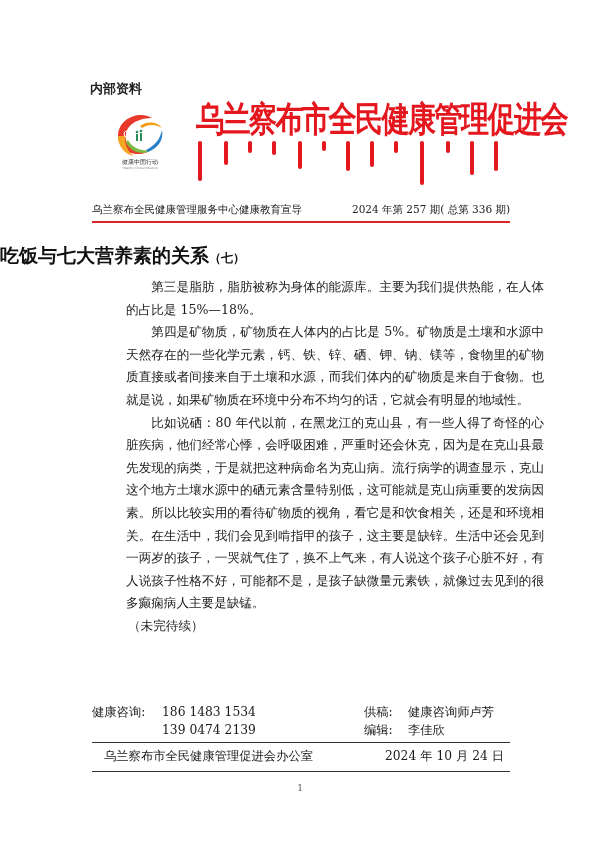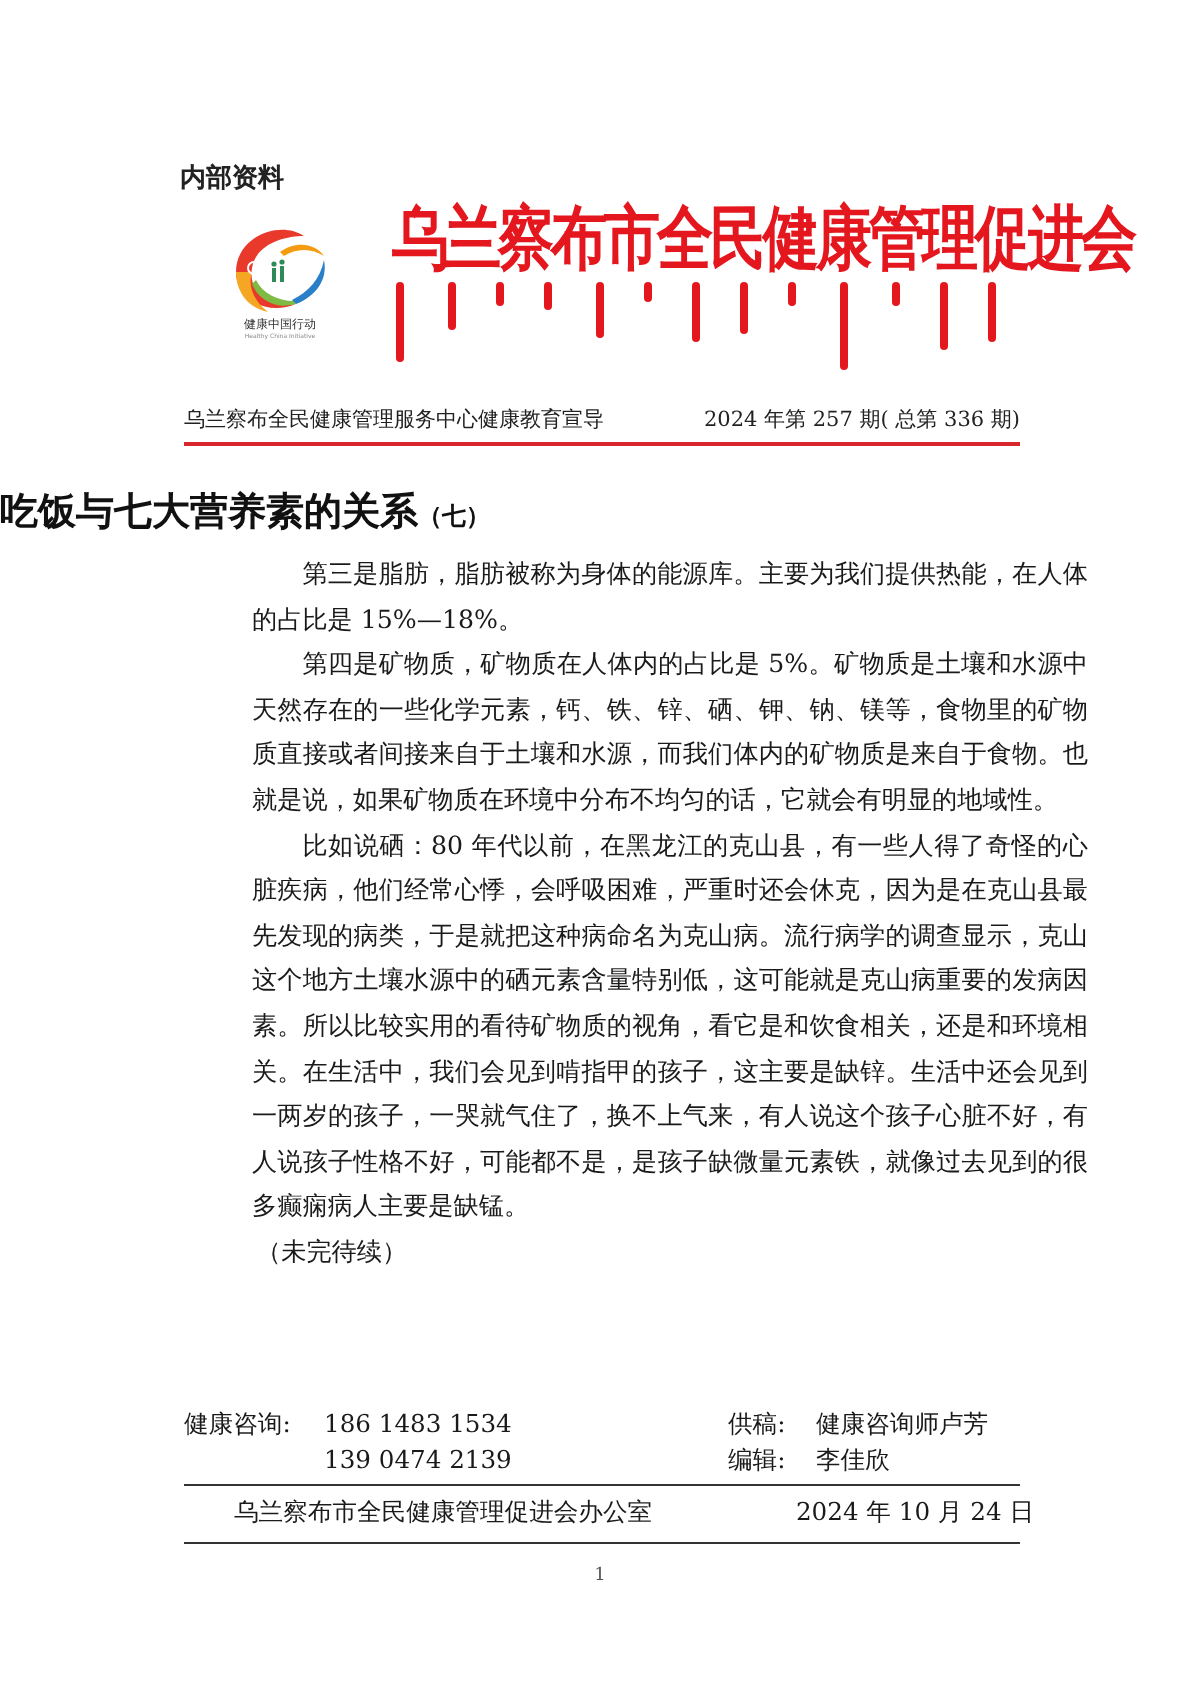--- a/index.html
+++ b/index.html
@@ -19,21 +19,21 @@
     .body-text { left: 92px; top: 276px; width: 418px; font-size: 12.6px; line-height: 22.6px; color: #1a1a1a; text-align: justify; margin-left: 34px; }
     .body-text p { margin: 0; text-indent: 2em; }
     .body-text p.noindent { text-indent: 0; padding-left: 2px; }
     .contact { left: 92px; top: 703px; width: 418px; font-size: 12.3px; line-height: 18px; color: #1a1a1a; }
     .contact .row { display: flex; justify-content: space-between; white-space: nowrap; }
     .contact .left { display: flex; }
     .contact .lbl { width: 70px; }
     .contact .right { display: flex; width: 146px; }
     .contact .rlbl { width: 44px; }
     .rule { left: 92px; width: 418px; height: 1px; background: #333; }
-    .footer-line { left: 117px; top: 748px; width: 400px; font-size: 12.3px; color: #1a1a1a; display: flex; justify-content: space-between; white-space: nowrap; }
+    .footer-line { left: 104px; top: 748px; width: 400px; font-size: 12.3px; color: #1a1a1a; display: flex; justify-content: space-between; white-space: nowrap; }
     .page-num { left: 0; width: 600px; top: 783px; text-align: center; font-size: 9px; color: #555; }
   </style>
 </head>
 <body>
 
 <div class="abs internal">内部资料</div>
 
 <div class="abs logo">
   <svg width="56" height="46" viewBox="0 0 56 46">
     <path d="M40 6 C28 -2 6 6 6 24 C6 38 22 46 36 40 C22 42 12 34 14 22 C16 10 30 6 40 6 Z" fill="#e8392b"></path>

